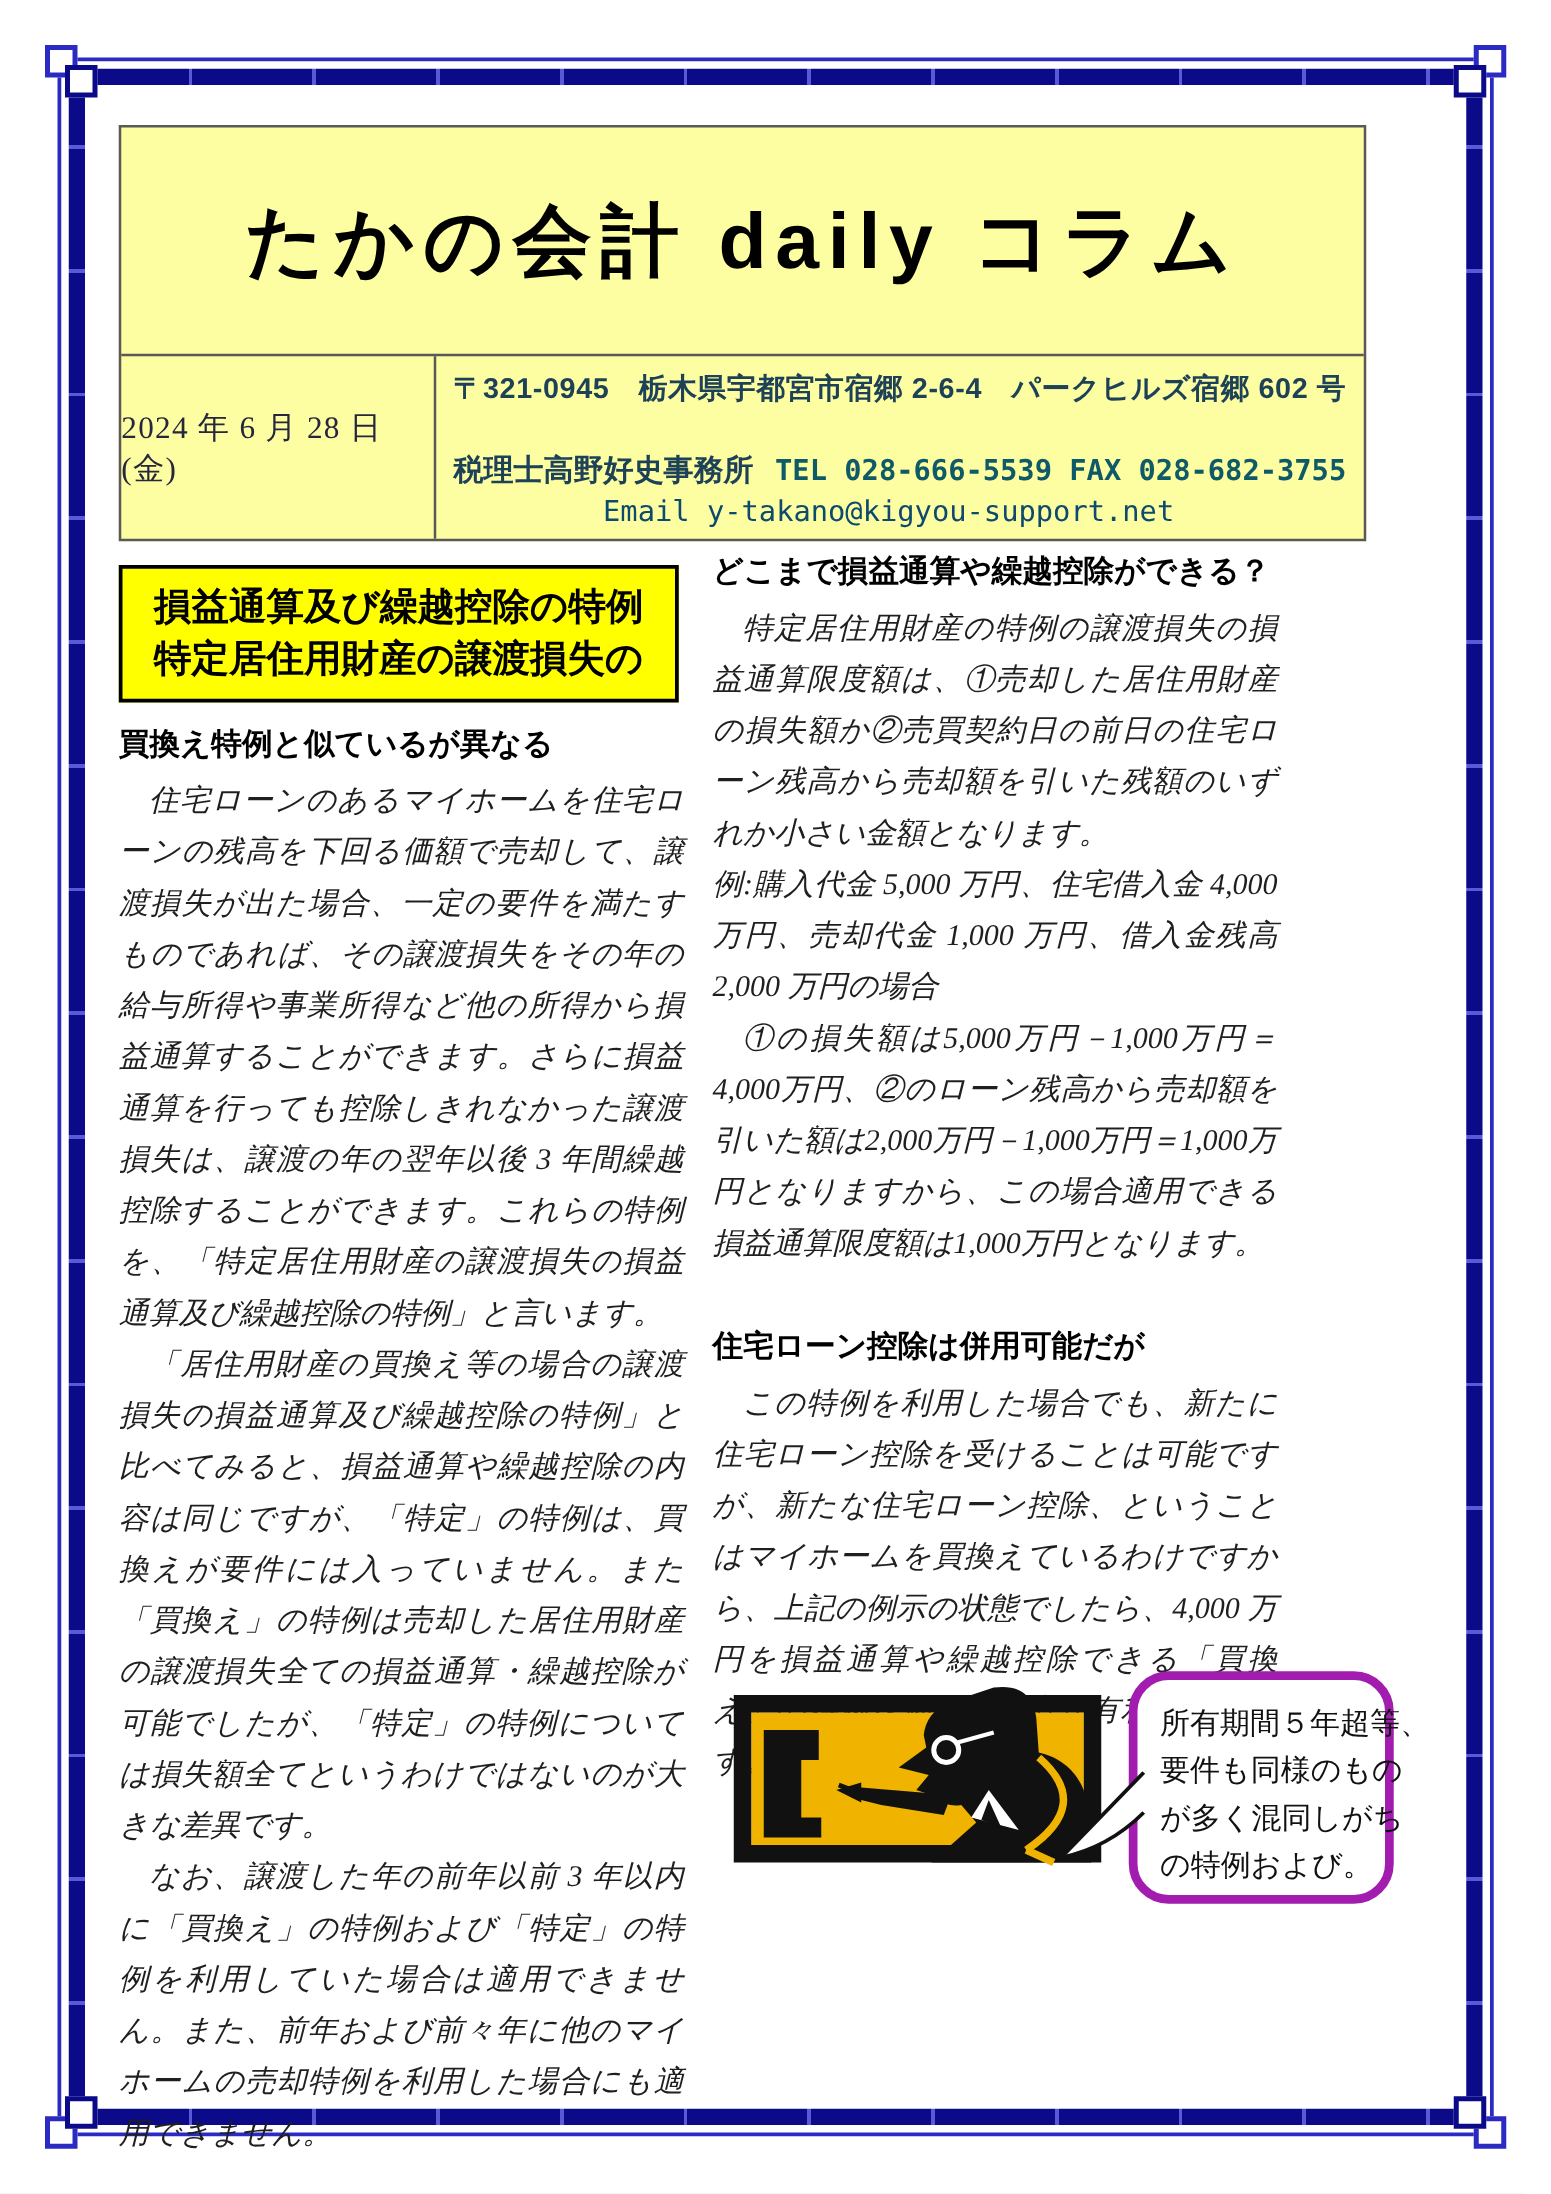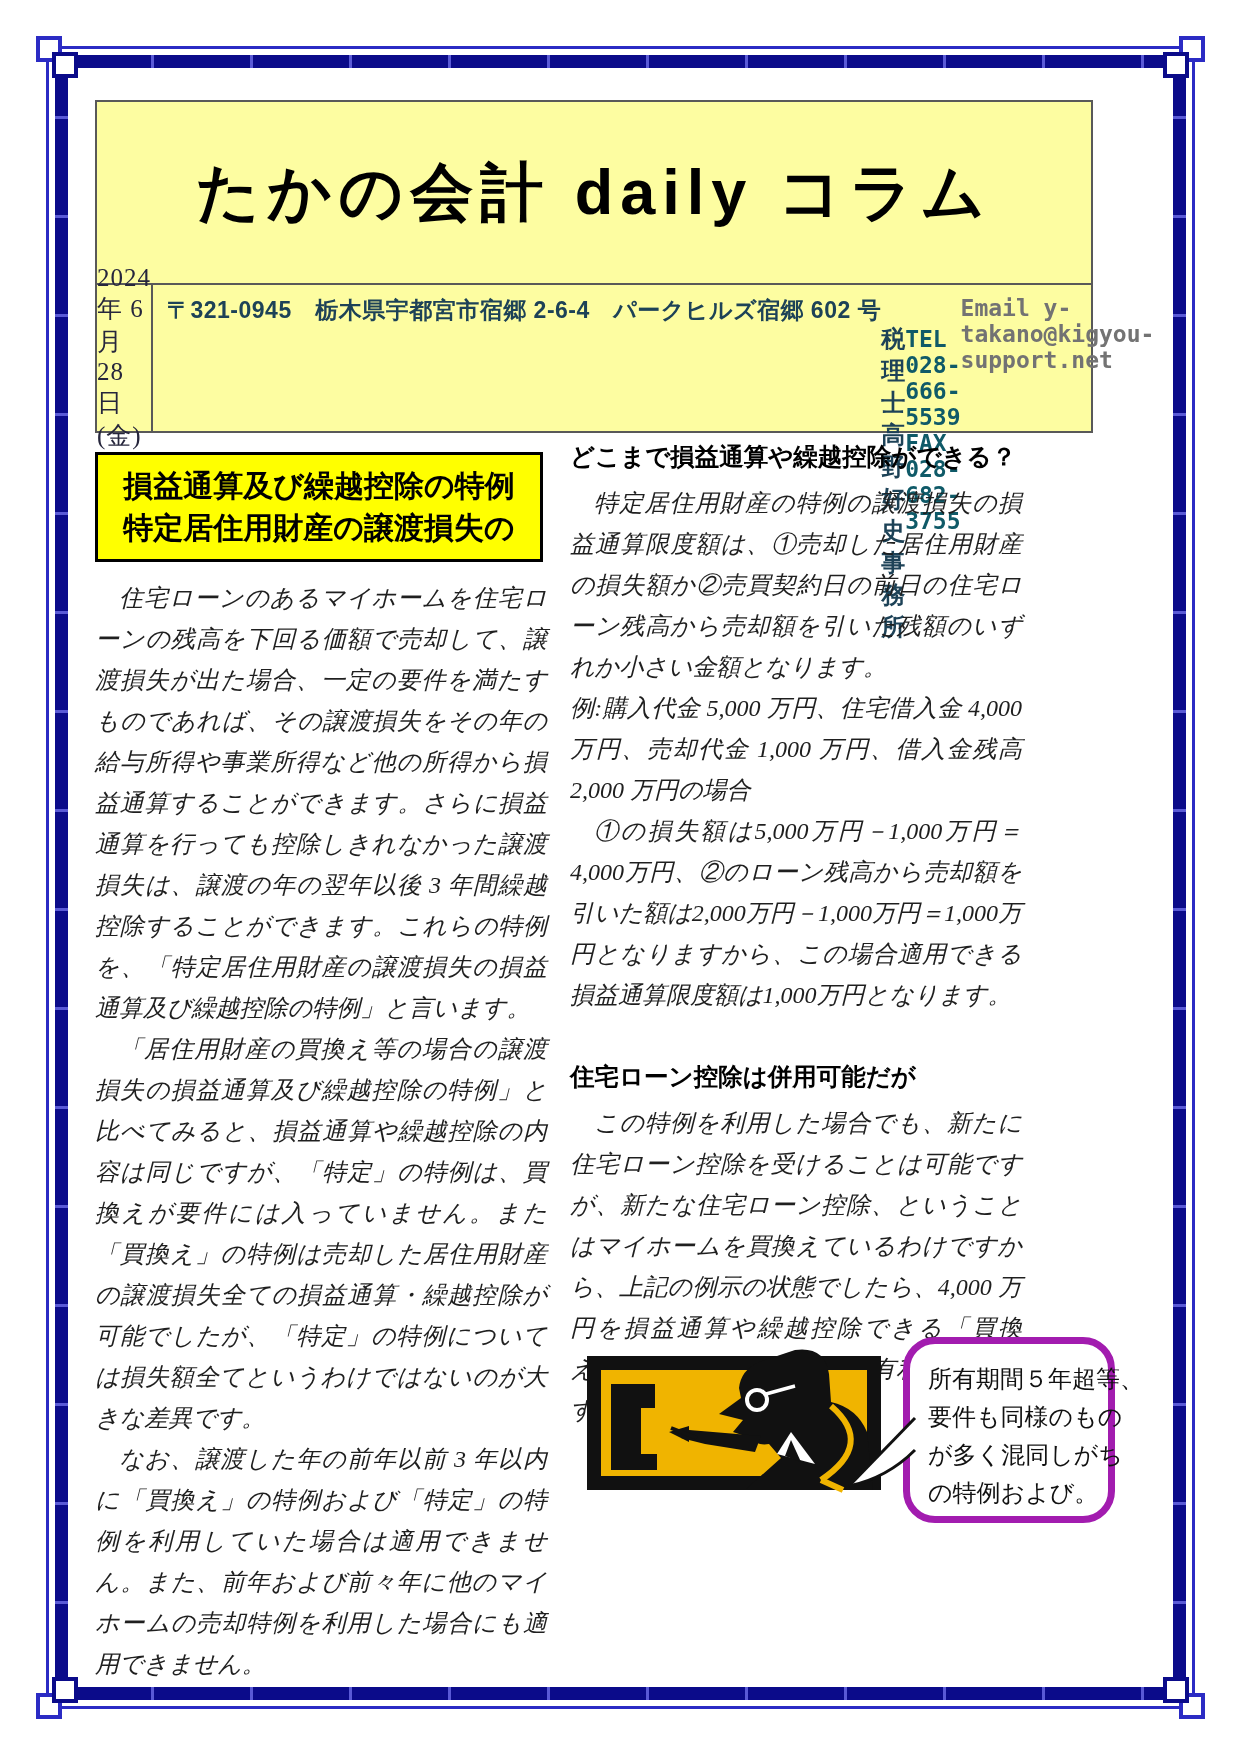--- a/index.html
+++ b/index.html
@@ -41,30 +41,30 @@
     white-space:nowrap;
   }
   .contact-row { display:flex; height:146px; }
   .date-cell {
     width:284px; border-right:2px solid #595959;
     display:flex; align-items:center; justify-content:center;
     font-size:25px; color:#26263c; letter-spacing:1px;
   }
   .info-cell {
     flex:1; padding:10px 14px 8px 14px;
-    display:flex; justify-content:space-between;
+    display:flex; flex-direction:column; justify-content:space-between;
     font-family:"Liberation Sans","DejaVu Sans",sans-serif;
   }
   .addr-line   { font-size:23px; font-weight:bold; color:#1d4257; letter-spacing:0.5px; white-space:nowrap; }
   .office-line { display:flex; justify-content:space-between; align-items:baseline; }
   .office-name { font-size:24px; font-weight:bold; color:#1d4257;margin-top:28px; }
   .telfax      { font-family:"DejaVu Sans Mono","Liberation Mono",monospace; font-size:23px; font-weight:bold; color:#0f5a68; }
-  .email-line  { text-align:left; padding-right:18px;
+  .email-line  { text-align:center; padding-right:18px;
                  font-family:"DejaVu Sans Mono","Liberation Mono",monospace;
-                 font-size:23px; font-weight:bold; color:#737373; }
+                 font-size:23px; font-weight:normal; color:#0c4a6e; }
 
   
   .lead-box {
     position:absolute; left:95px; top:452px; width:448px; height:110px;
     background:#ffff00; border:3px solid #000;
     display:flex; flex-direction:column; align-items:center; justify-content:center;
     gap:6px;
   }
   .lead-box div {
     font-family:"Liberation Sans","DejaVu Sans",sans-serif;
@@ -140,20 +140,21 @@
       </div>
     </div>
   </div>
 
   <div class="lead-box">
     <div>損益通算及び繰越控除の特例</div>
     <div>特定居住用財産の譲渡損失の</div>
   </div>
 
   <div class="col col-left">
+    <div class="sec-heading">買換え特例と似ているが異なる</div>
     <p class="body-p indent">住宅ローンのあるマイホームを住宅ローンの残高を下回る価額で売却して、譲渡損失が出た場合、一定の要件を満たすものであれば、その譲渡損失をその年の給与所得や事業所得など他の所得から損益通算することができます。さらに損益通算を行っても控除しきれなかった譲渡損失は、譲渡の年の翌年以後 3 年間繰越控除することができます。これらの特例を、「特定居住用財産の譲渡損失の損益通算及び繰越控除の特例」と言います。</p>
     <p class="body-p indent">「居住用財産の買換え等の場合の譲渡損失の損益通算及び繰越控除の特例」と比べてみると、損益通算や繰越控除の内容は同じですが、「特定」の特例は、買換えが要件には入っていません。また「買換え」の特例は売却した居住用財産の譲渡損失全ての損益通算・繰越控除が可能でしたが、「特定」の特例については損失額全てというわけではないのが大きな差異です。</p>
     <p class="body-p indent">なお、譲渡した年の前年以前 3 年以内に「買換え」の特例および「特定」の特例を利用していた場合は適用できません。また、前年および前々年に他のマイホームの売却特例を利用した場合にも適用できません。</p>
   </div>
 
   <div class="col col-right">
     <div class="sec-heading">どこまで損益通算や繰越控除ができる？</div>
     <p class="body-p indent">特定居住用財産の特例の譲渡損失の損益通算限度額は、①売却した居住用財産の損失額か②売買契約日の前日の住宅ローン残高から売却額を引いた残額のいずれか小さい金額となります。</p>
     <p class="body-p">例:購入代金 5,000 万円、住宅借入金 4,000 万円、売却代金 1,000 万円、借入金残高 2,000 万円の場合</p>
     <p class="body-p indent">①の損失額は5,000万円－1,000万円＝4,000万円、②のローン残高から売却額を引いた額は2,000万円－1,000万円＝1,000万円となりますから、この場合適用できる損益通算限度額は1,000万円となります。</p>

